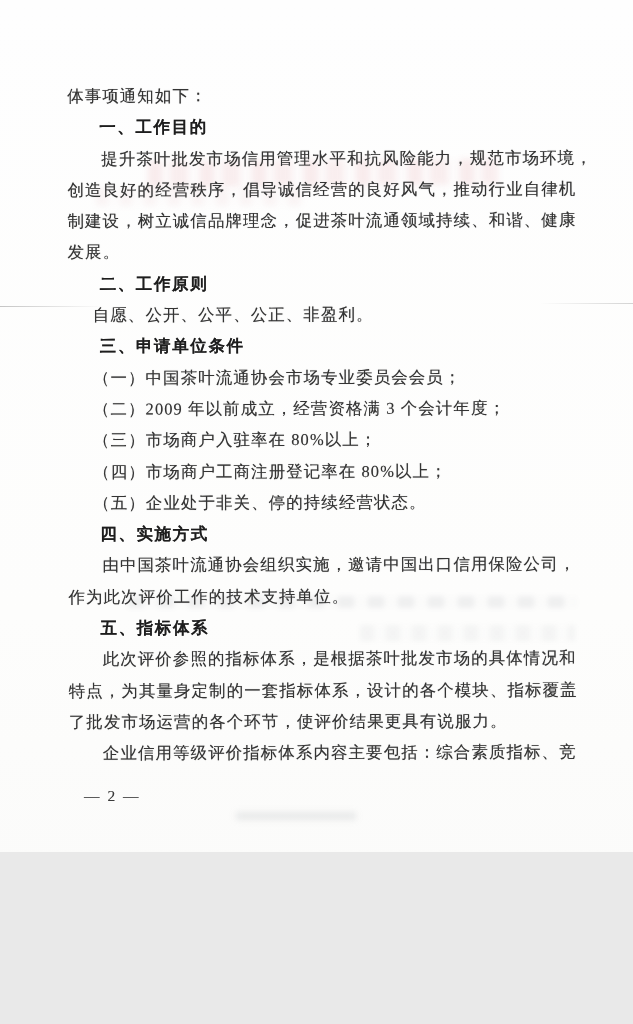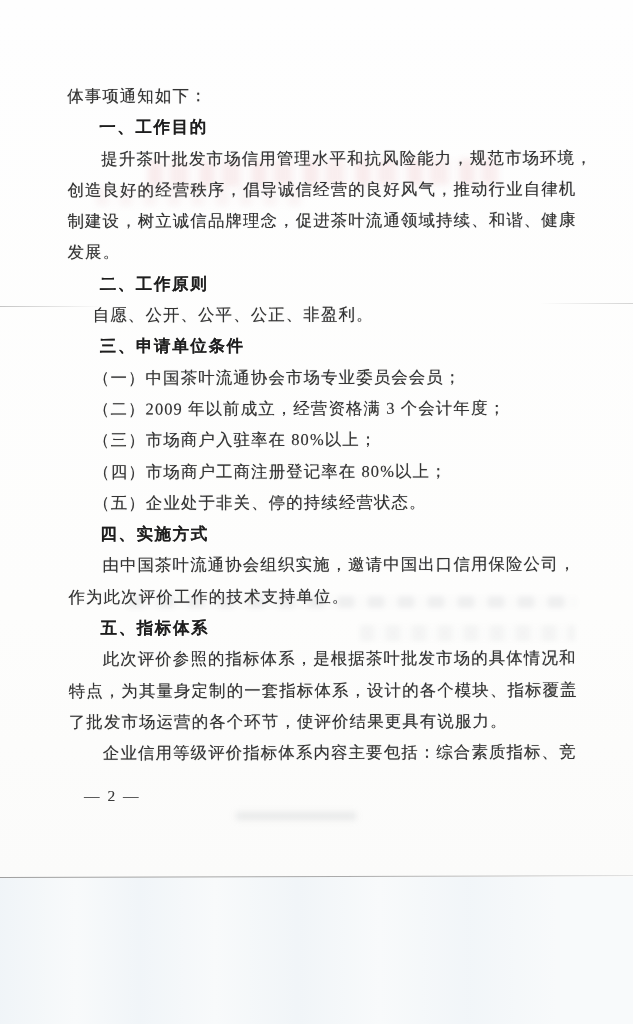--- a/index.html
+++ b/index.html
@@ -1,20 +1,20 @@
 <!DOCTYPE html>
 <html><head>
 <meta charset="utf-8">
 <style>
   * { margin: 0; padding: 0; box-sizing: border-box; }
   html, body { background: #e9e9e9; }
   #stage {
     position: relative;
     width: 633px;
-    height: 1024px;
+    height: 852px;
     background: #fdfdfc;
     overflow: hidden;
     font-family: "Liberation Serif", "DejaVu Serif", serif;
   }
   
   #paper {
     position: absolute;
     left: 0; top: 0;
     width: 633px;
     height: 877px;

